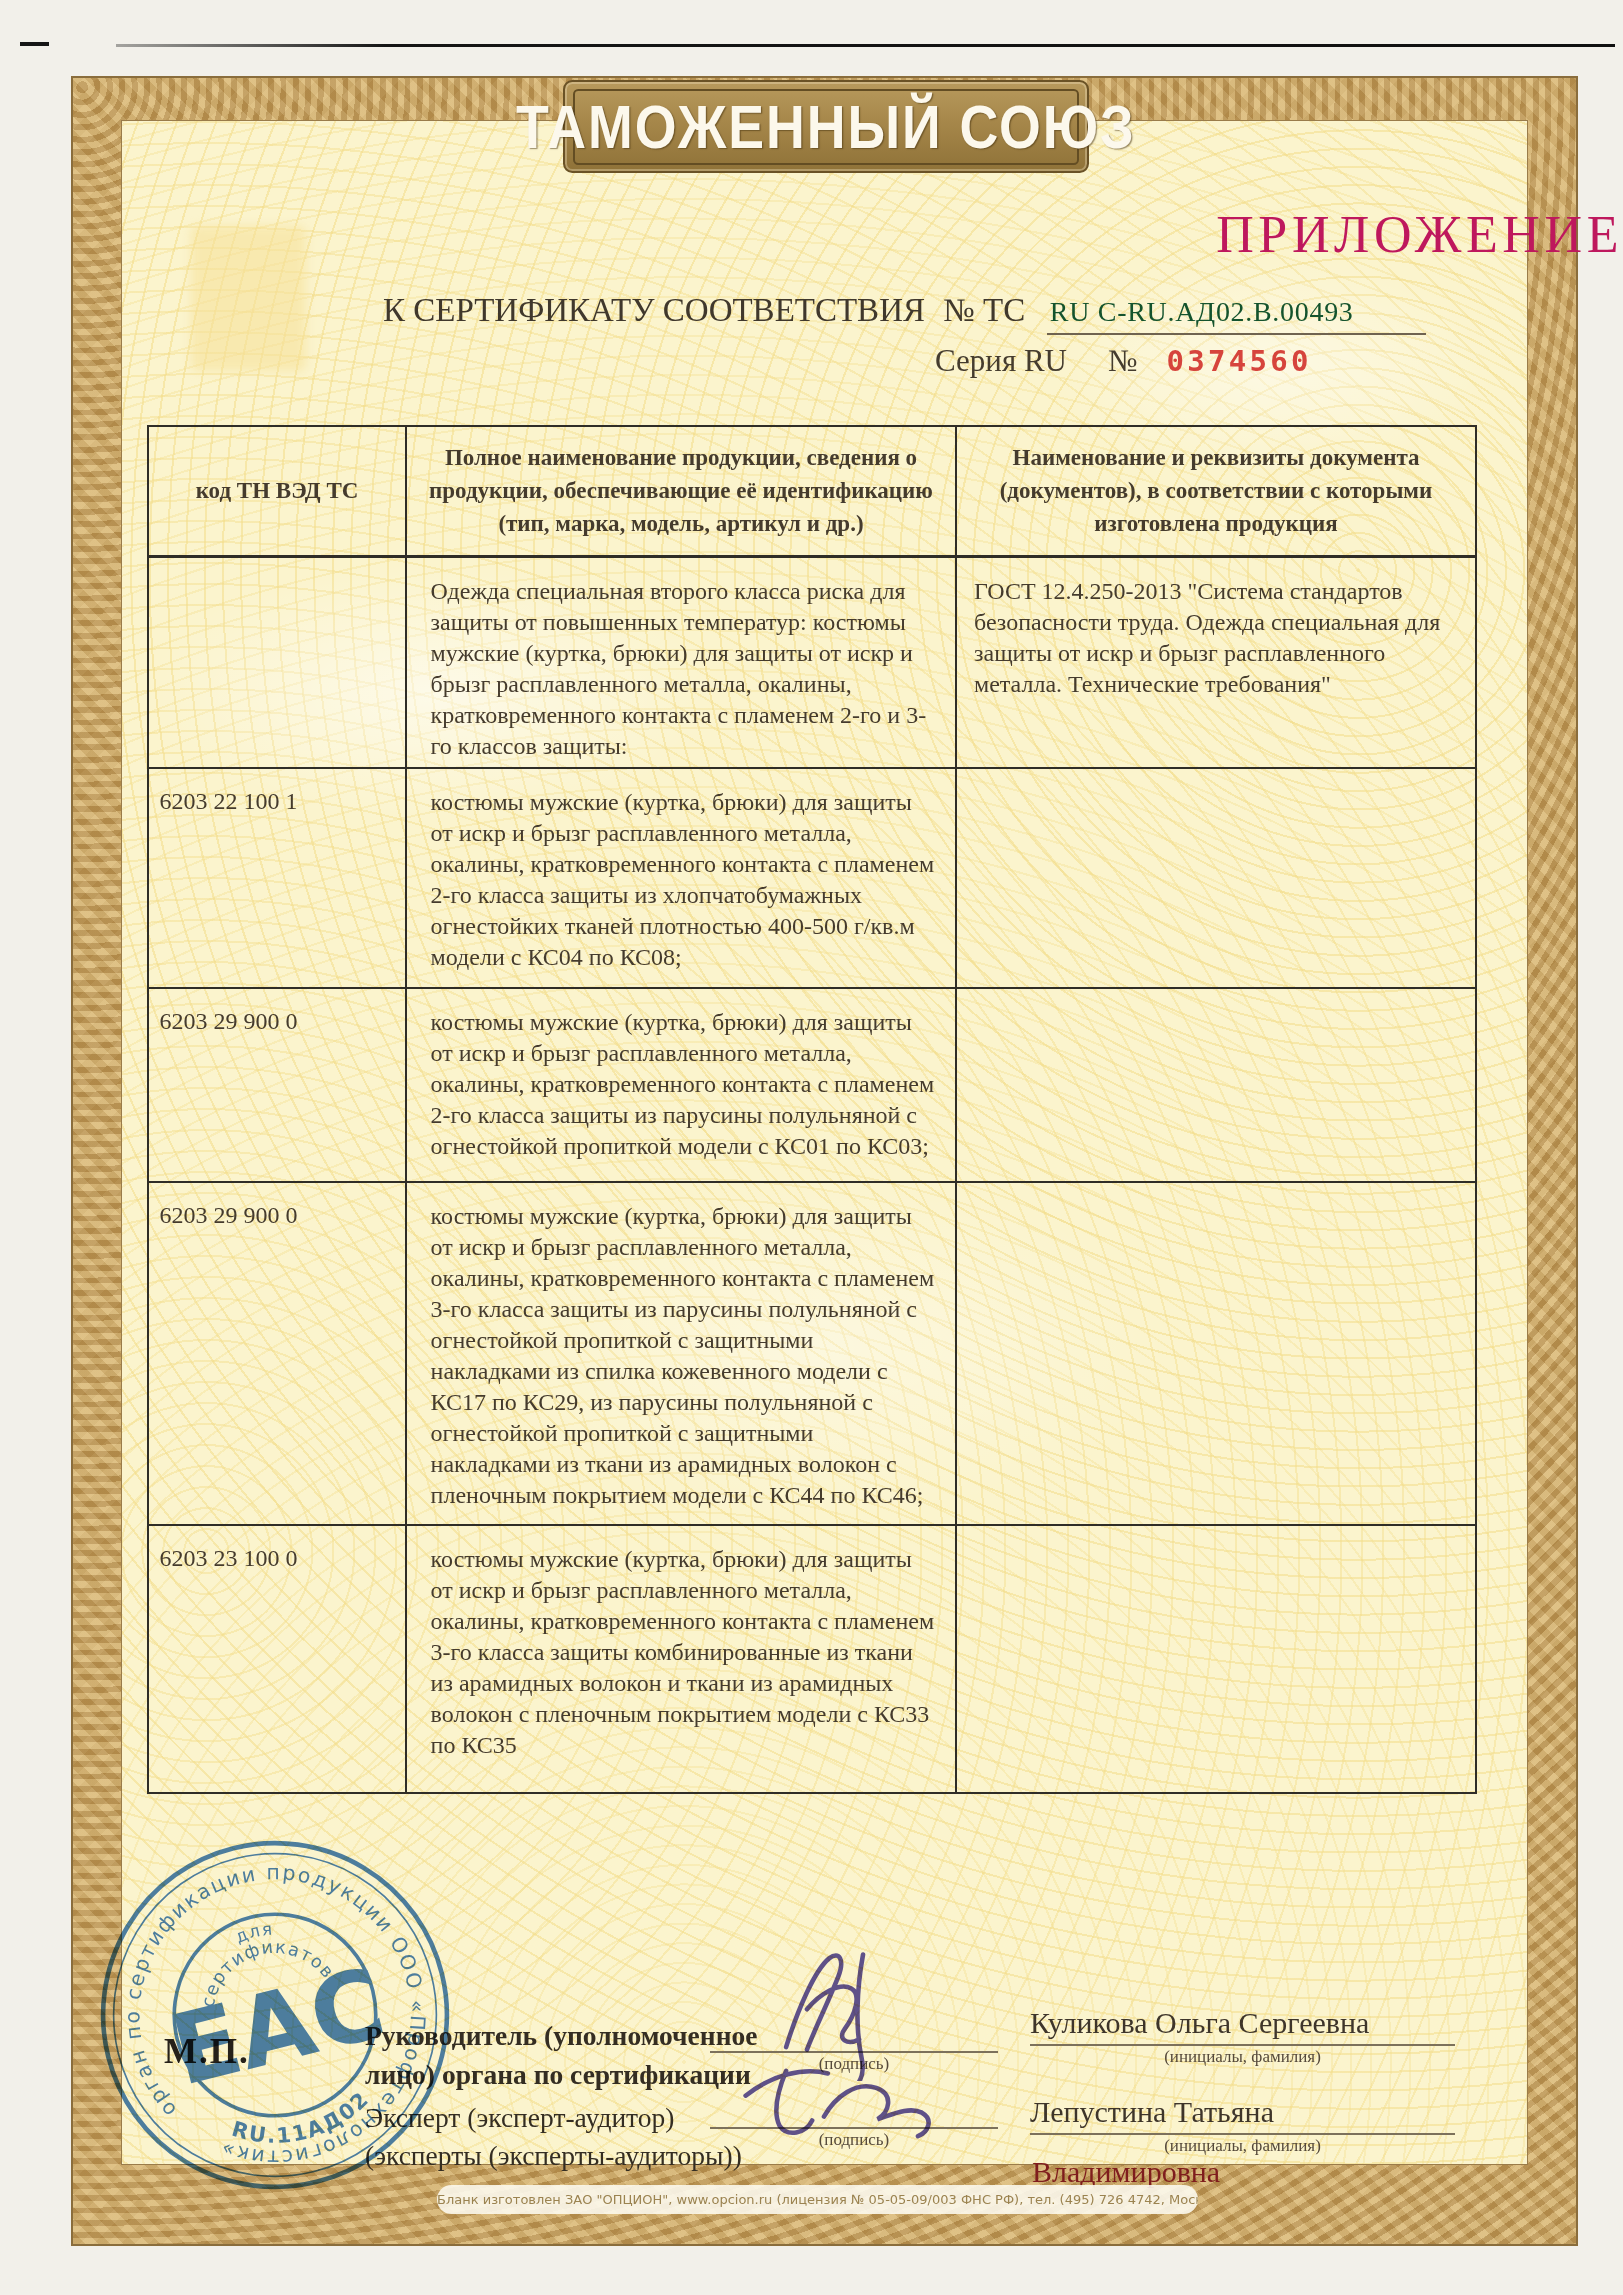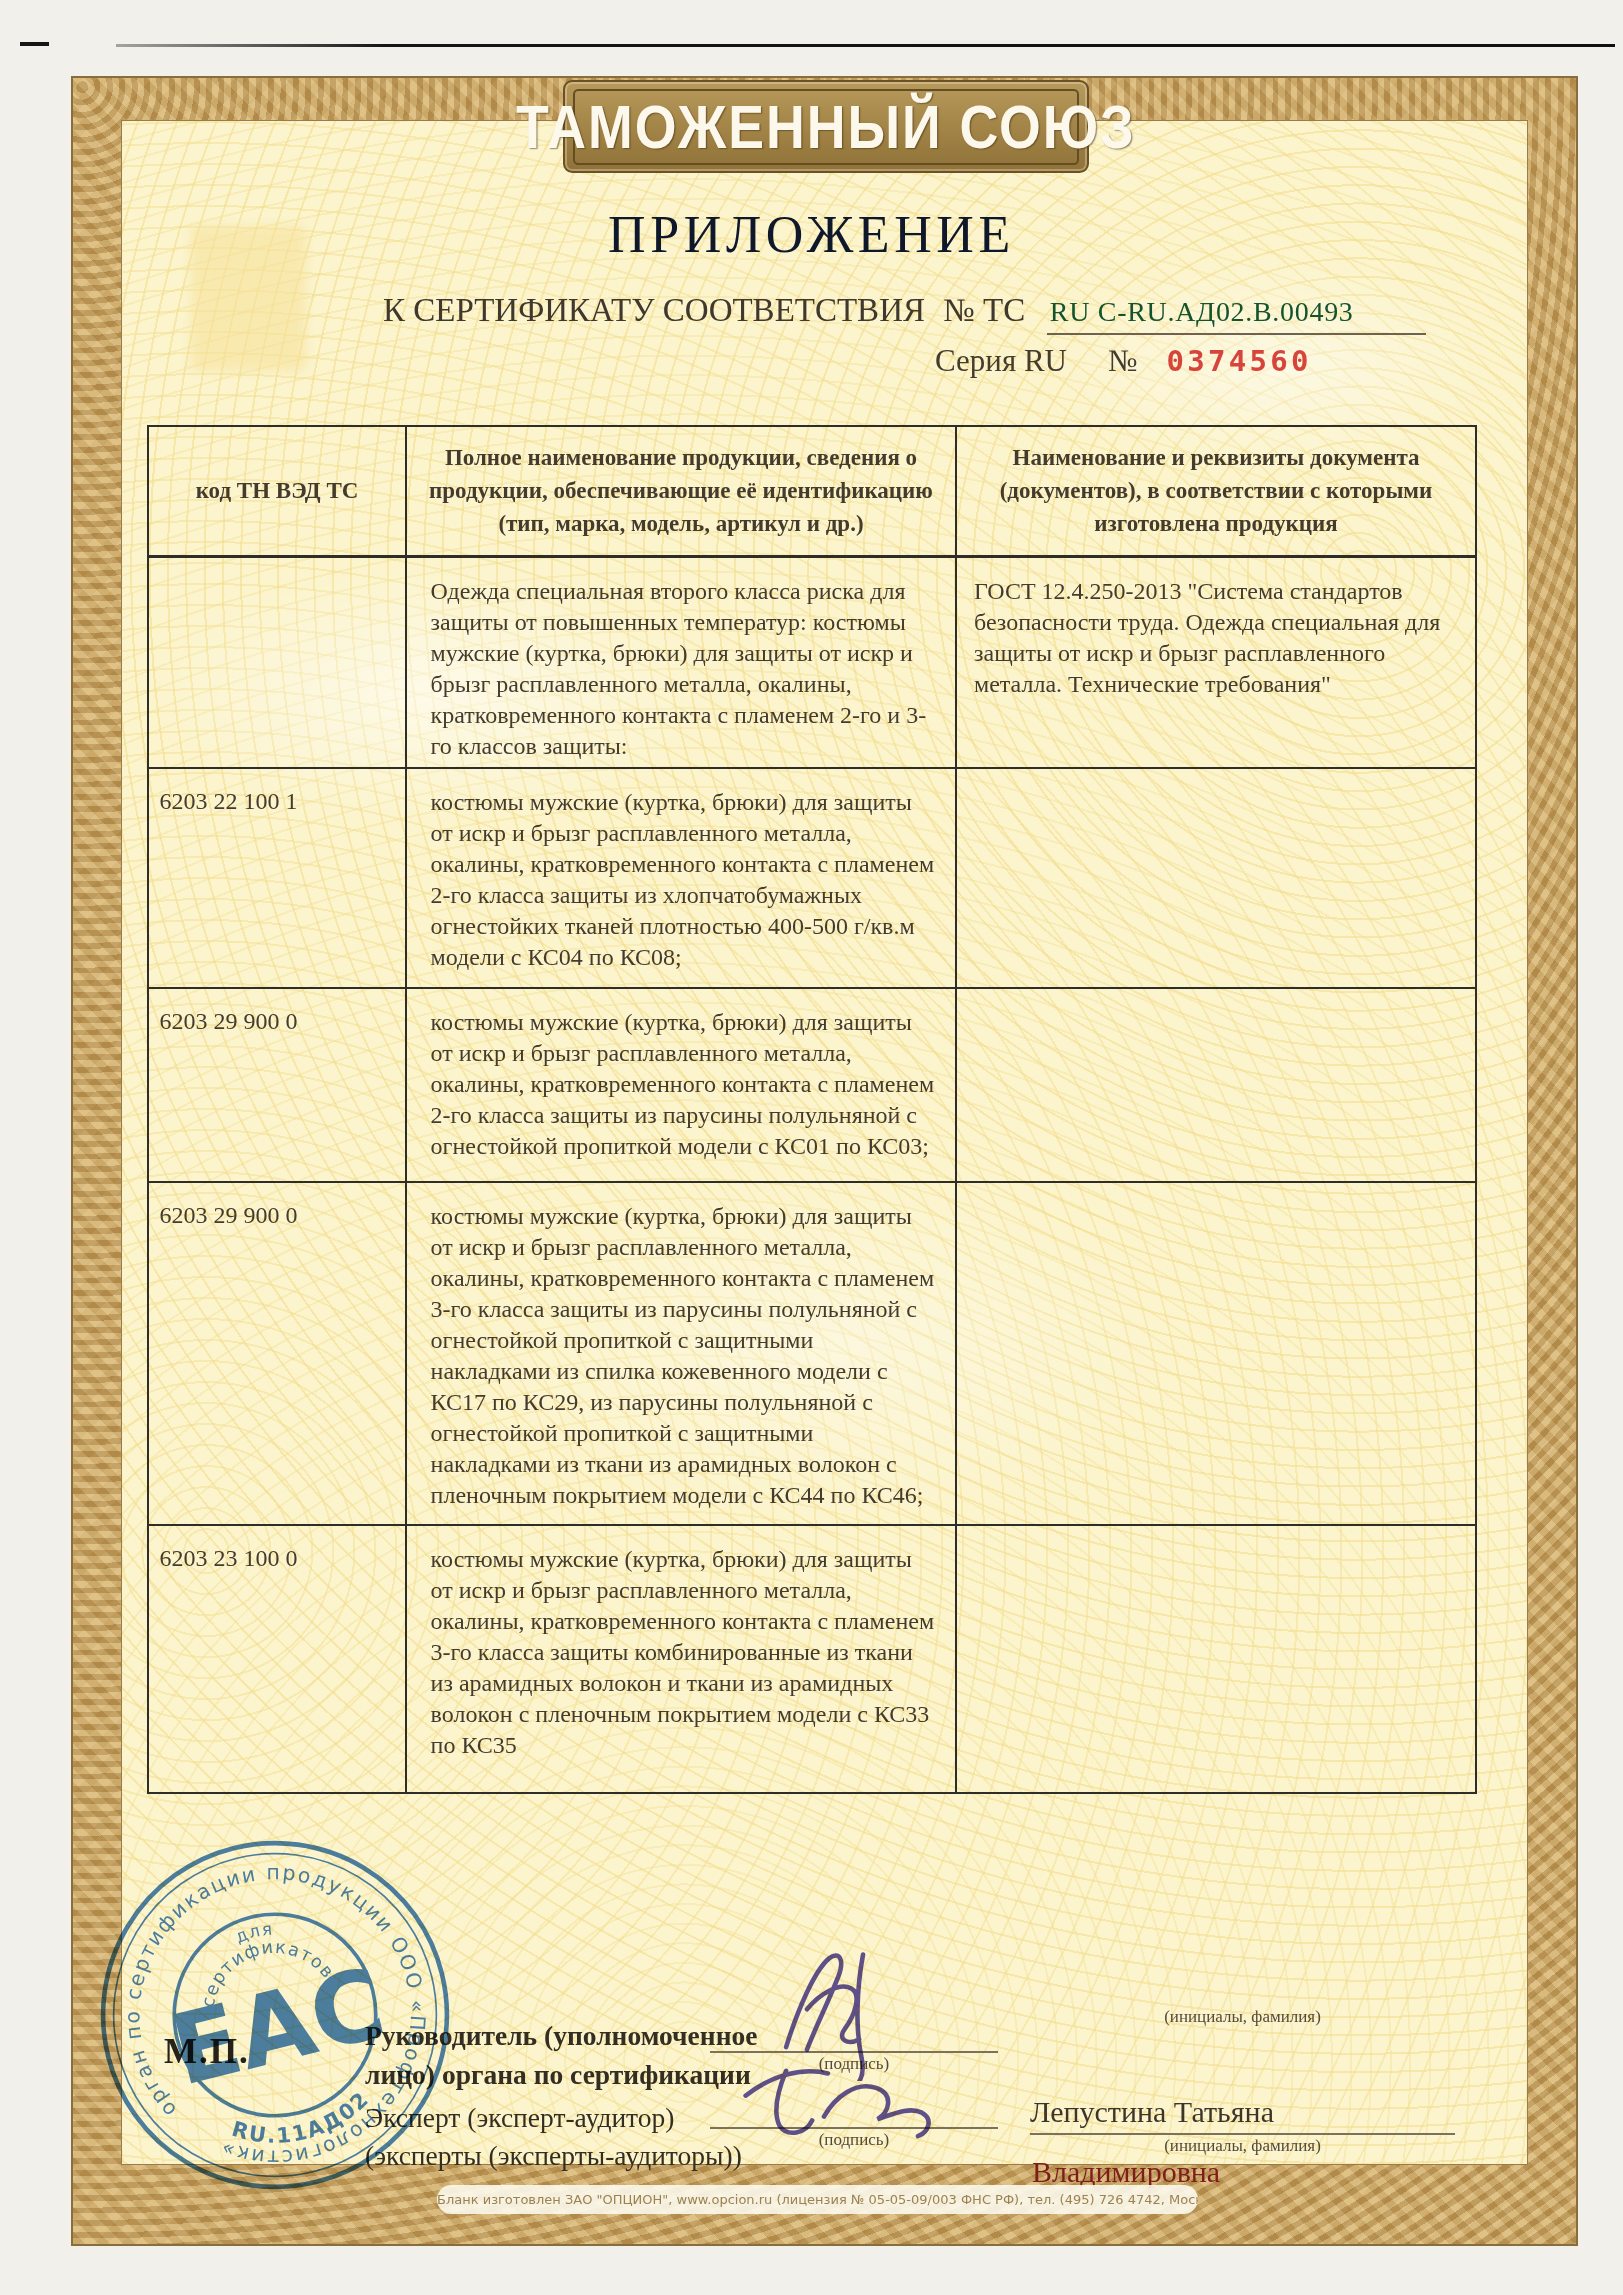--- a/index.html
+++ b/index.html
@@ -35,22 +35,22 @@
     background:linear-gradient(180deg,#b89a5d 0%,#a6874a 45%,#8f7238 100%);
     border:2.6px solid #6a5226;border-radius:9.2px;box-sizing:border-box;
     box-shadow:inset 0 0 0 2px rgba(246,233,198,.35);}
   .banner-inner{position:absolute;left:7.9px;right:7.9px;top:6.5px;bottom:6.5px;
     border:2px solid #634d23;border-radius:5.2px;display:flex;align-items:center;justify-content:center;}
   .banner-text{font-family:"Liberation Sans",sans-serif;font-weight:bold;font-size:56px;
     color:#fcf8ec;letter-spacing:2px;transform:scale(.96,1.08);white-space:nowrap;
     text-shadow:1.3px 1.3px 1.3px rgba(70,50,15,.55);}
 
   
-  .doc-title{position:absolute;left:0;right:0;top:205px;text-align:center;
-    font-size:52px;letter-spacing:4.6px;color:#0f172a;z-index:5;}
+  .doc-title{position:absolute;left:0;right:0;top:205px;text-align:right;
+    font-size:52px;letter-spacing:4.6px;color:#be185d;z-index:5;}
   .cert-line{position:absolute;left:383px;top:292px;display:flex;align-items:baseline;
     font-size:33px;color:#40382c;z-index:5;white-space:nowrap;}
   .cert-prefix{margin-left:18.3px;}
   .cert-number{margin-left:22px;font-size:28px;letter-spacing:0.7px;color:#14532d;
     border-bottom:2px solid #6f6350;padding:0 72px 5.2px 2.6px;}
   .series-line{position:absolute;left:935px;top:343px;display:flex;align-items:baseline;
     font-size:31px;color:#453c2e;z-index:5;white-space:nowrap;}
   .series-sign{margin-left:41px;}
   .series-number{margin-left:29px;font-family:"DejaVu Sans Mono",monospace;font-weight:bold;
     font-size:29px;letter-spacing:3.3px;color:#d6443c;}
@@ -216,20 +216,21 @@
   <div class="sig-block1">
     <div class="sig-rule"></div>
     <div class="small-caption">(подпись)</div>
   </div>
   <div class="sig-block2">
     <div class="sig-rule"></div>
     <div class="small-caption">(подпись)</div>
   </div>
 
   <div class="name-block1">
+    <div class="name-text">Куликова Ольга Сергеевна</div>
     <div class="small-caption">(инициалы, фамилия)</div>
   </div>
   <div class="name-block2">
     <div class="name-text">Лепустина Татьяна</div>
     <div class="small-caption">(инициалы, фамилия)</div>
   </div>
   <div class="name-overflow">Владимировна</div>
 
   <div class="fineprint">Бланк изготовлен ЗАО "ОПЦИОН", www.opcion.ru (лицензия № 05-05-09/003 ФНС РФ), тел. (495) 726 4742, Москва, 2013</div>
 

